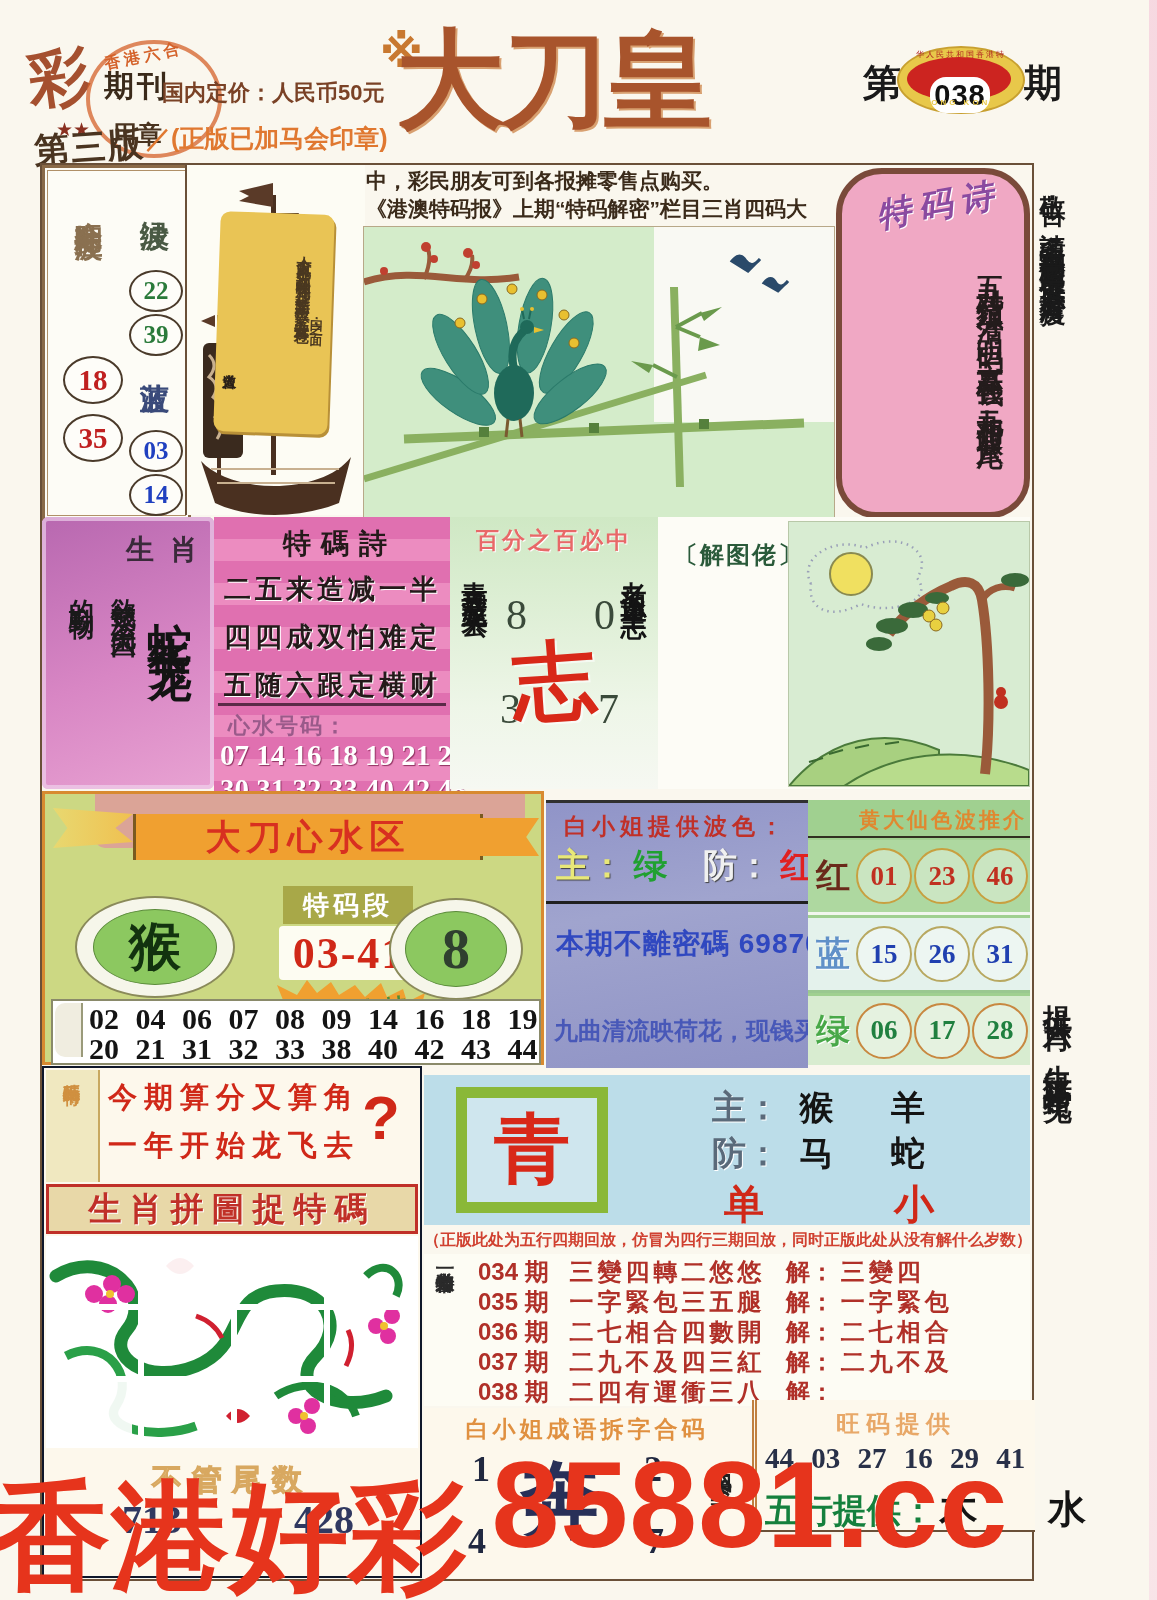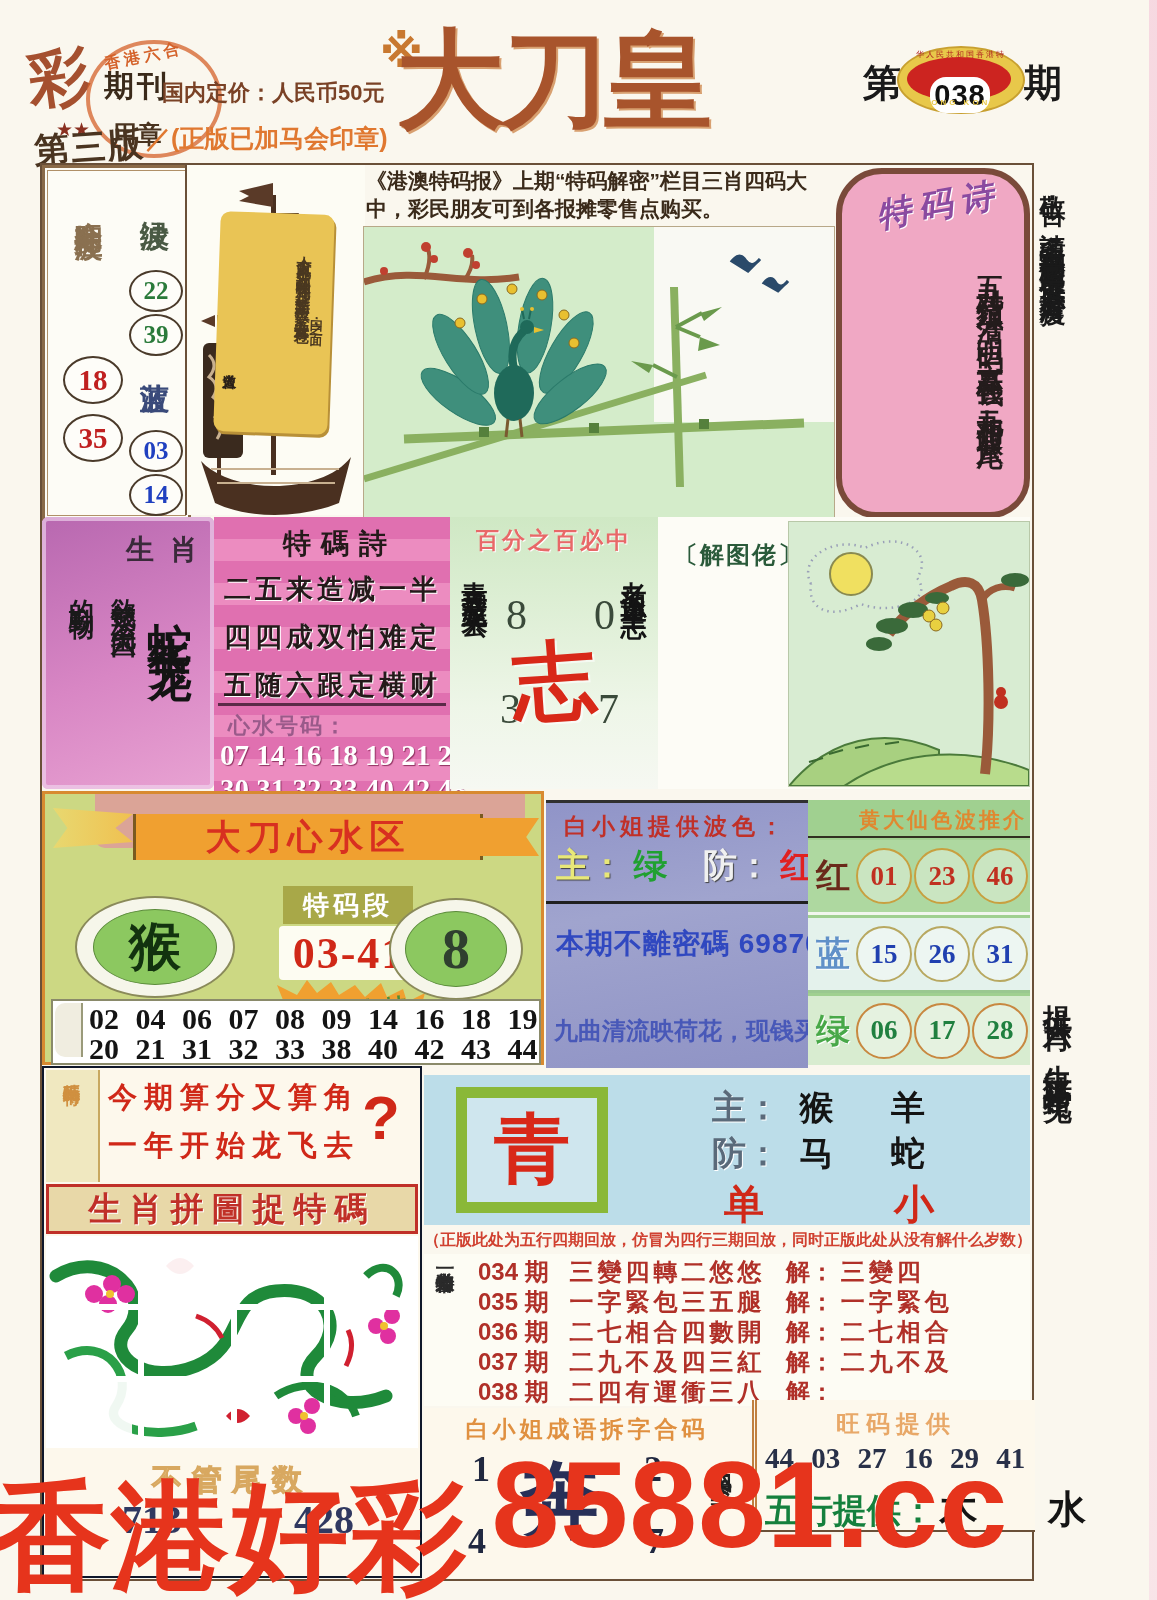--- a/index.html
+++ b/index.html
@@ -93,22 +93,22 @@
         <span style="margin-left:4px;">十个贪财九个穷</span>
         <span style="margin-left:4px;">如秋叶落到几片</span>
         <span style="margin-left:4px;">牛羊马面二位数</span>
         <span style="margin-left:4px;">三五安逸五好色</span>
       </div>
       <div class="abs vu b" style="left:6px;bottom:8px;height:60px;font-size:14px;color:#2a2018;">曾道人</div>
     </div>
   </div>
 
   <div class="abs b" style="left:366px;top:167px;width:468px;font-size:21px;color:#3a2a1a;line-height:28px;">
+    <div class="ws">中，彩民朋友可到各报摊零售点购买。</div>
     <div class="ws">《港澳特码报》上期“特码解密”栏目三肖四码大</div>
-    <div class="ws">中，彩民朋友可到各报摊零售点购买。</div>
   </div>
   <div class="abs" style="left:363px;top:226px;width:470px;height:292px;background:linear-gradient(135deg,#e2f2da,#c6e6bе 60%,#cfeac6);border:1px solid #b8a888;">
     <svg width="470" height="292" viewBox="0 0 470 292">
       <rect x="0" y="0" width="470" height="292" fill="#d4ecca"></rect>
       <rect x="290" y="0" width="180" height="195" fill="#fbfaf4" opacity="0.95"></rect>
       <path d="M0,55 C55,38 95,60 155,50" stroke="#9a5a3a" stroke-width="7" fill="none"></path>
       <path d="M60,52 q8,-18 4,-30 M100,54 q10,-14 8,-26" stroke="#9a5a3a" stroke-width="4" fill="none"></path>
       <circle cx="62" cy="20" r="5" fill="#c04030"></circle>
         <circle cx="70" cy="32" r="4" fill="#c04030"></circle>
       <circle cx="104" cy="26" r="5" fill="#c04030"></circle>

